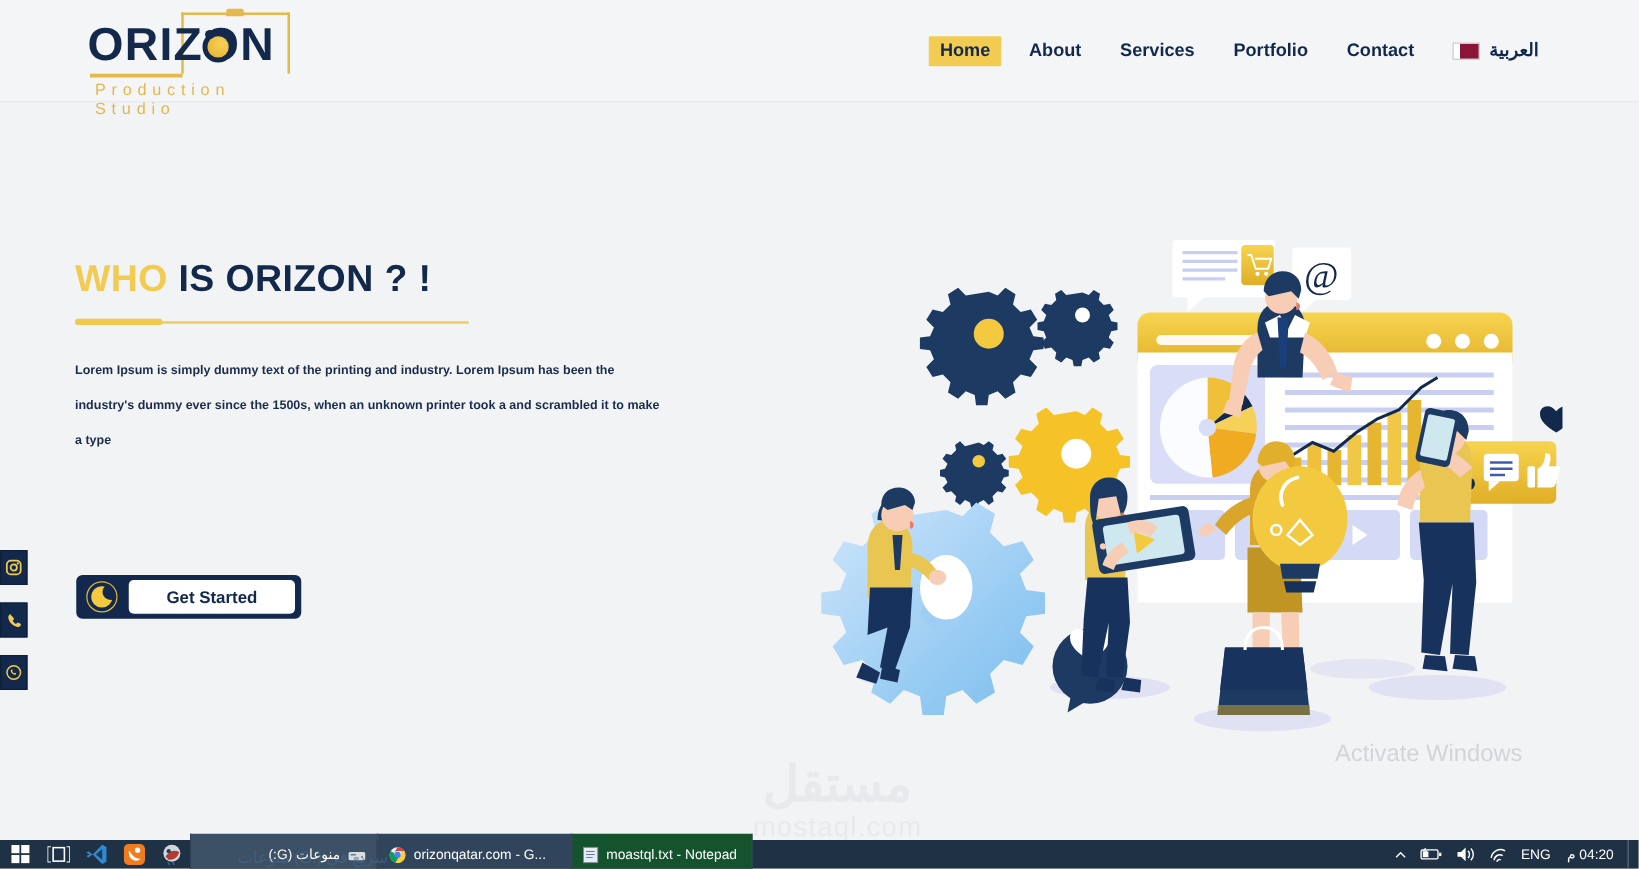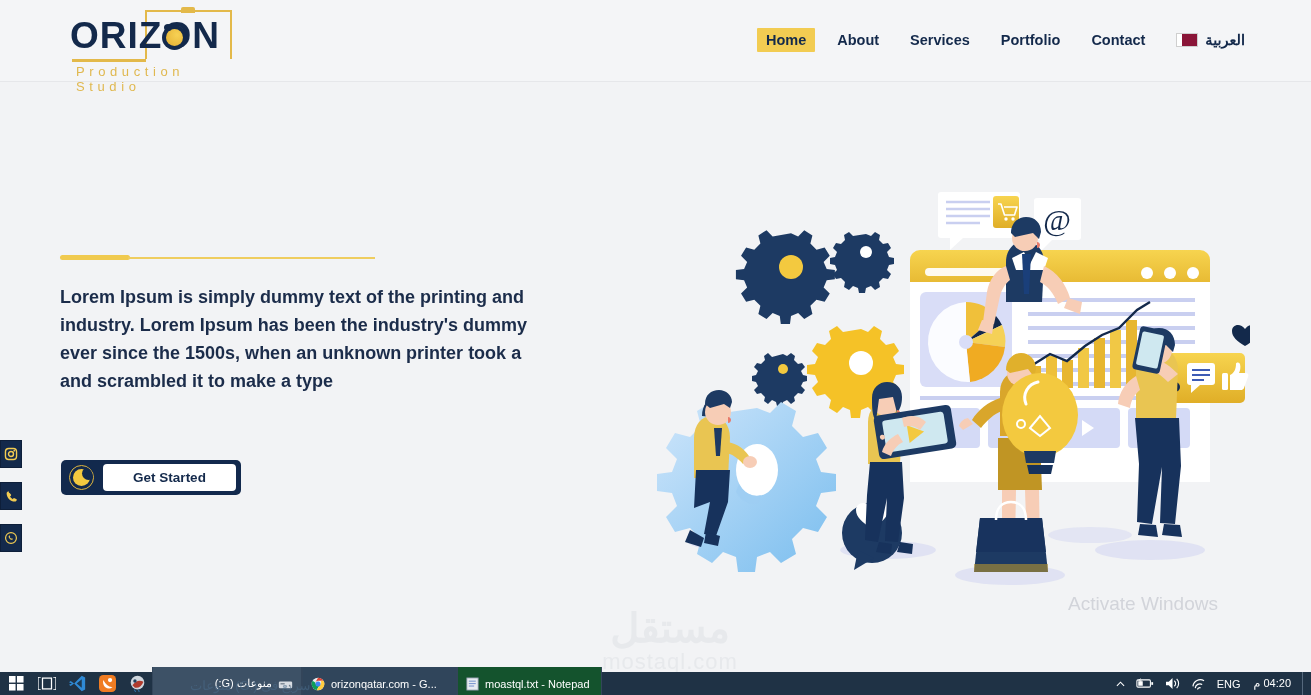--- a/index.html
+++ b/index.html
@@ -47,21 +47,21 @@
   }
   .logo-underline {
     position: absolute; left: 2px; top: 53px; width: 74px; height: 3px; background: #e3b94a;
   }
   .logo-sub {
     position: absolute; left: 6px; top: 58px;
     font-size: 13px; letter-spacing: 4.6px; color: #e0b84f;
     font-family: "Liberation Sans", sans-serif;
   }
 
-  .nav { position: absolute; right: 57px; top: 28px; display: flex; align-items: center; gap: 0; }
+  .nav { position: absolute; right: 71px; top: 28px; display: flex; align-items: center; gap: 0; }
   .nav-item {
     font-size: 14.5px; font-weight: 700; color: #13294b;
     padding: 4px 9px; margin-right: 13px; cursor: pointer;
     white-space: nowrap; border-radius: 1px;
   }
   .nav-item.active { background: #f2cc52; color: #13294b; }
   .nav-lang { display: flex; align-items: center; gap: 7px; margin-right: 0; cursor: pointer; }
   .flag {
     width: 22px; height: 14px; flex: 0 0 22px;
     background: linear-gradient(to right, #ffffff 0 24%, #8a1538 24% 100%);
@@ -89,21 +89,21 @@
   .title-rule-thick {
     position: absolute; left: 60px; top: 255px; width: 70px; height: 5px;
     background: #f0ca4f; border-radius: 3px;
   }
   .title-rule-thin {
     position: absolute; left: 128px; top: 257px; width: 247px; height: 2px;
     background: #efcd5f;
   }
   .hero-para {
     position: absolute; left: 60px; top: 283px; width: 470px;
-    font-size: 18px; font-weight: 700; color: #1b2c4a; line-height: 28px;
+    font-size: 10px; font-weight: 700; color: #1b2c4a; line-height: 28px;
   }
 
   
   .cta {
     position: absolute; left: 61px; top: 460px;
     width: 180px; height: 35px; background: #12294d;
     border-radius: 5px; display: flex; align-items: center;
     cursor: pointer; padding: 4px 5px 4px 8px;
   }
   .cta-moon {
@@ -214,20 +214,23 @@
       </svg>
     </div>
     <div class="social-btn">
       <svg width="14" height="14" viewBox="0 0 24 24">
         <circle cx="12" cy="12" r="9.3" fill="none" stroke="#f2cc52" stroke-width="2"></circle>
         <path d="M9.3 7.8c-.4 0-.8.2-1 .6-.4.6-.5 1.4-.2 2.1.8 2 2.4 3.6 4.4 4.4.7.3 1.5.2 2.1-.2.4-.2.6-.6.6-1l-.1-.6-1.8-.8-.8.9c-1.2-.6-2.2-1.6-2.8-2.8l.9-.8-.8-1.8z" fill="#f2cc52"></path>
       </svg>
     </div>
   </div>
 
+  <h1 class="hero-title">
+    <span class="accent">WHO</span><span> IS ORIZON ? !</span>
+  </h1>
   <div class="title-rule-thick"></div>
   <div class="title-rule-thin"></div>
 
   <p class="hero-para">Lorem Ipsum is simply dummy text of the printing and industry. Lorem Ipsum has been the industry's dummy ever since the 1500s, when an unknown printer took a and scrambled it to make a type</p>
 
   <div class="cta">
     <span class="cta-moon"></span>
     <span class="cta-label">Get Started</span>
   </div>
 

